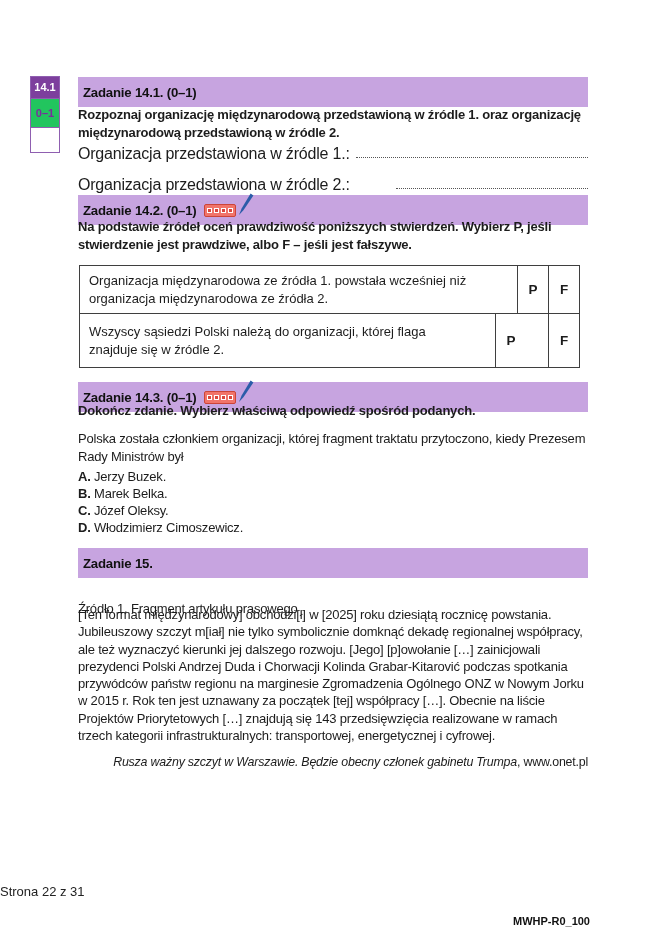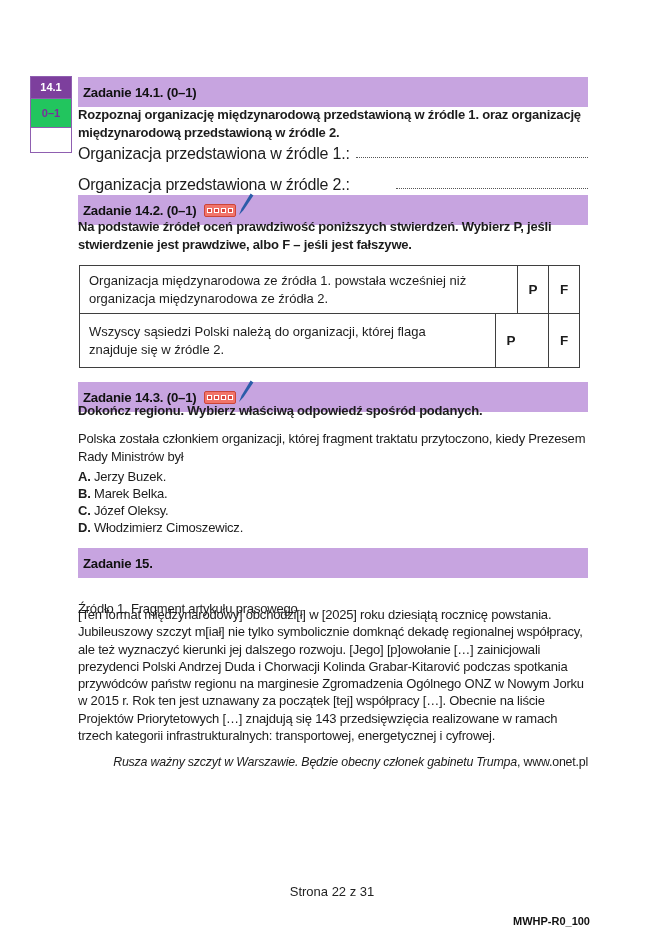--- a/index.html
+++ b/index.html
@@ -2,21 +2,21 @@
 <html lang="pl"><head>
 <meta charset="utf-8">
 <style>
   html,body{margin:0;padding:0;background:#ffffff;}
   .page{
     position:relative;width:664px;height:939px;background:#ffffff;
     font-family:"Liberation Sans",sans-serif;color:#1c1c1c;overflow:hidden;
   }
   .abs{position:absolute;}
   
-  .score-box{left:30px;top:76px;width:42px;border:1px solid #8f5fb0;box-sizing:border-box;}
+  .score-box{left:30px;top:76px;width:30px;border:1px solid #8f5fb0;box-sizing:border-box;}
   .score-box .cell{box-sizing:border-box;text-align:center;font-size:11px;font-weight:bold;}
   .score-box .cell.id{background:#7d3f9d;color:#ffffff;height:21px;line-height:21px;}
   .score-box .cell.pts{background:#22c55e;color:#7a2d9c;height:29px;line-height:29px;border-top:1px solid #8f5fb0;}
   .score-box .cell.blank{background:#ffffff;height:25px;border-top:1px solid #8f5fb0;}
   
   .col{left:78px;width:510px;letter-spacing:-0.2px;}
   .task-bar{
     height:30px;background:#c7a4e0;display:flex;align-items:center;
     padding-left:5px;box-sizing:border-box;font-weight:bold;font-size:13.2px;color:#111;
     overflow:visible;
@@ -39,21 +39,21 @@
   .pf-row{display:flex;align-items:stretch;}
   .pf-row + .pf-row{border-top:1px solid #3f3f3f;gap:22px;}
   .pf-row .stmt{flex:1;display:flex;align-items:center;padding:5px 10px 5px 9px;font-size:13px;line-height:17.3px;box-sizing:border-box;}
   .pf-row .pf{width:31px;border-left:1px solid #3f3f3f;display:flex;align-items:center;justify-content:center;font-weight:bold;font-size:13.5px;box-sizing:border-box;}
   .pf-row.r1{height:47px;}
   .pf-row.r2{height:53px;}
   .options .opt{font-size:13px;line-height:17px;}
   .options .opt b{font-weight:bold;}
   .citation{font-size:12.4px;text-align:right;}
   .citation .t{font-style:italic;}
-  .footer-page{left:0;top:884px;width:664px;text-align:center;font-size:13px;color:#222;}
+  .footer-page{left:0;top:884px;width:664px;text-align:left;font-size:13px;color:#222;}
   .footer-code{left:78px;top:915px;width:512px;text-align:right;font-size:11px;font-weight:bold;color:#111;}
 </style>
 </head>
 <body>
 
 <div class="page">
 
   <div class="abs score-box">
     <div class="cell id">14.1</div>
     <div class="cell pts">0–1</div>
@@ -105,21 +105,21 @@
     <span class="answer-card">
       <span class="sq"></span>
         <span class="sq"></span>
         <span class="sq"></span>
         <span class="sq"></span>
     </span>
     <svg class="pen" width="17" height="24" viewBox="0 0 17 24">
       <path d="M2 23 L4.6 16.5 L13.6 1.5 L16.4 3.5 L6.6 18 Z" fill="#2b5ca8"></path>
     </svg>
   </div>
-  <div class="abs col bold-par" style="top:402px;">Dokończ regionu. Wybierz właściwą odpowiedź spośród podanych.</div>
+  <div class="abs col bold-par" style="top:402px;">Dokończ zdanie. Wybierz właściwą odpowiedź spośród podanych.</div>
   <div class="abs col options" style="top:468px;">
     <div class="opt"><b>A.</b> <span>Jerzy Buzek.</span></div>
     <div class="opt"><b>B.</b> <span>Marek Belka.</span></div>
     <div class="opt"><b>C.</b> <span>Józef Oleksy.</span></div>
     <div class="opt"><b>D.</b> <span>Włodzimierz Cimoszewicz.</span></div>
   </div>
 
   <div class="abs col par" style="top:430px;line-height:17.5px;">Polska została członkiem organizacji, której fragment traktatu przytoczono, kiedy Prezesem Rady Ministrów był</div>
 
   <div class="abs col task-bar" style="top:548px;">

